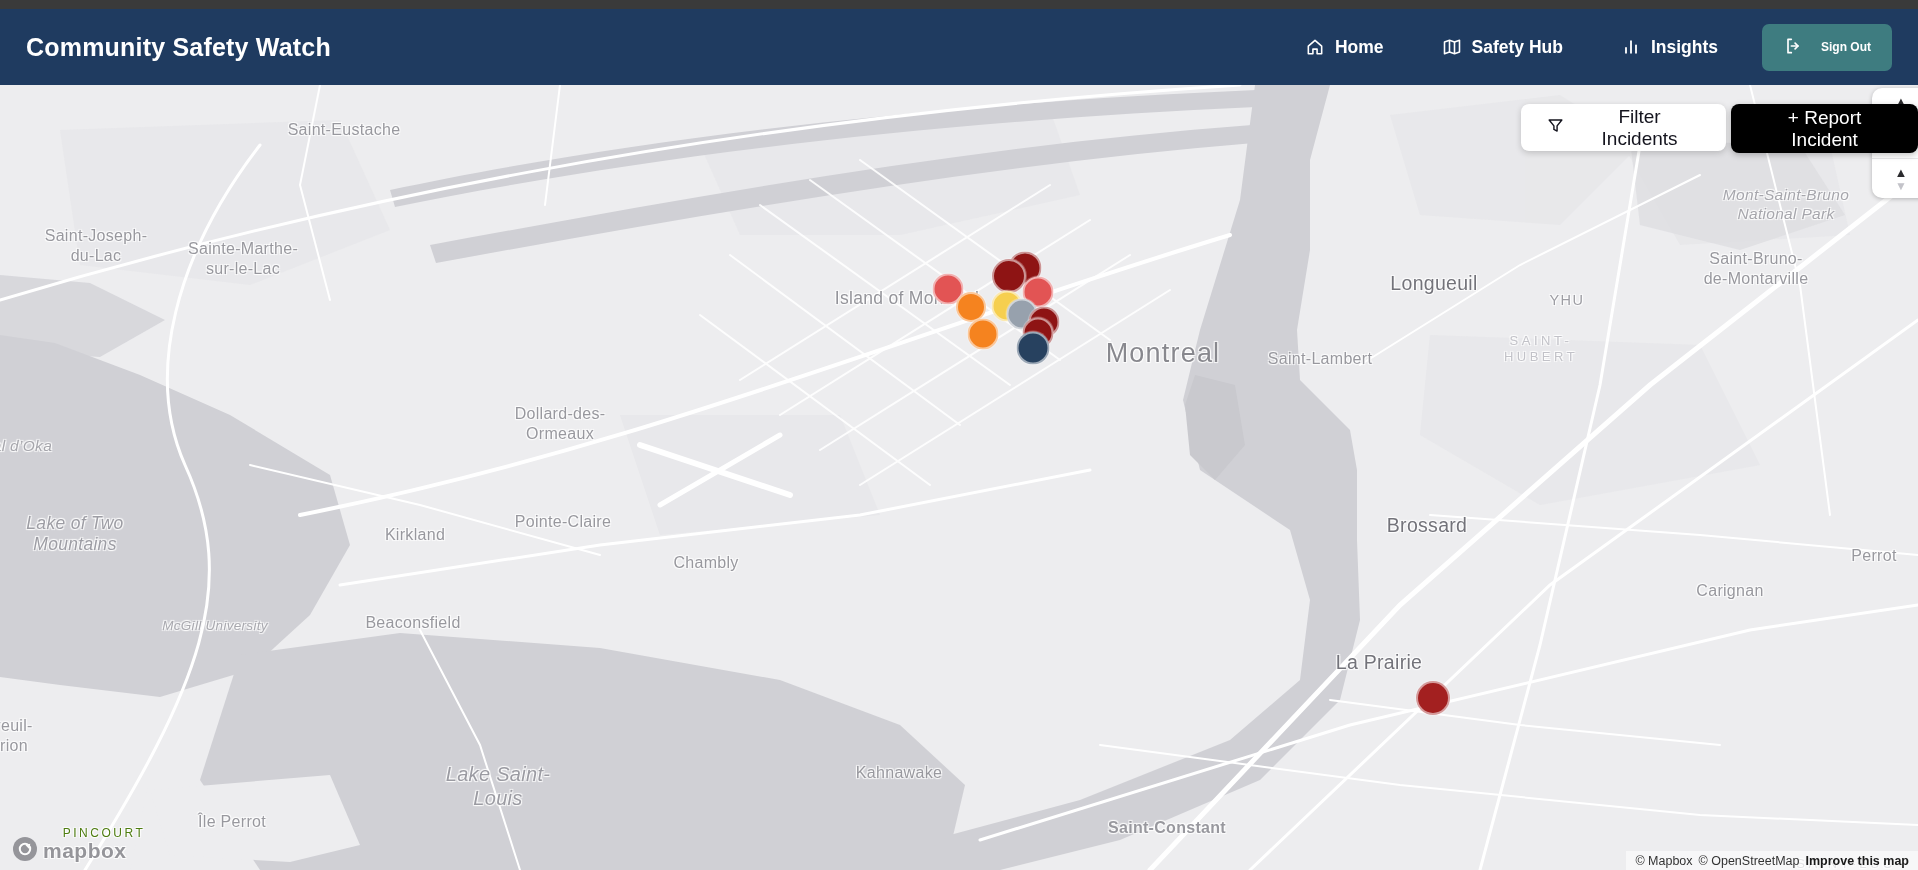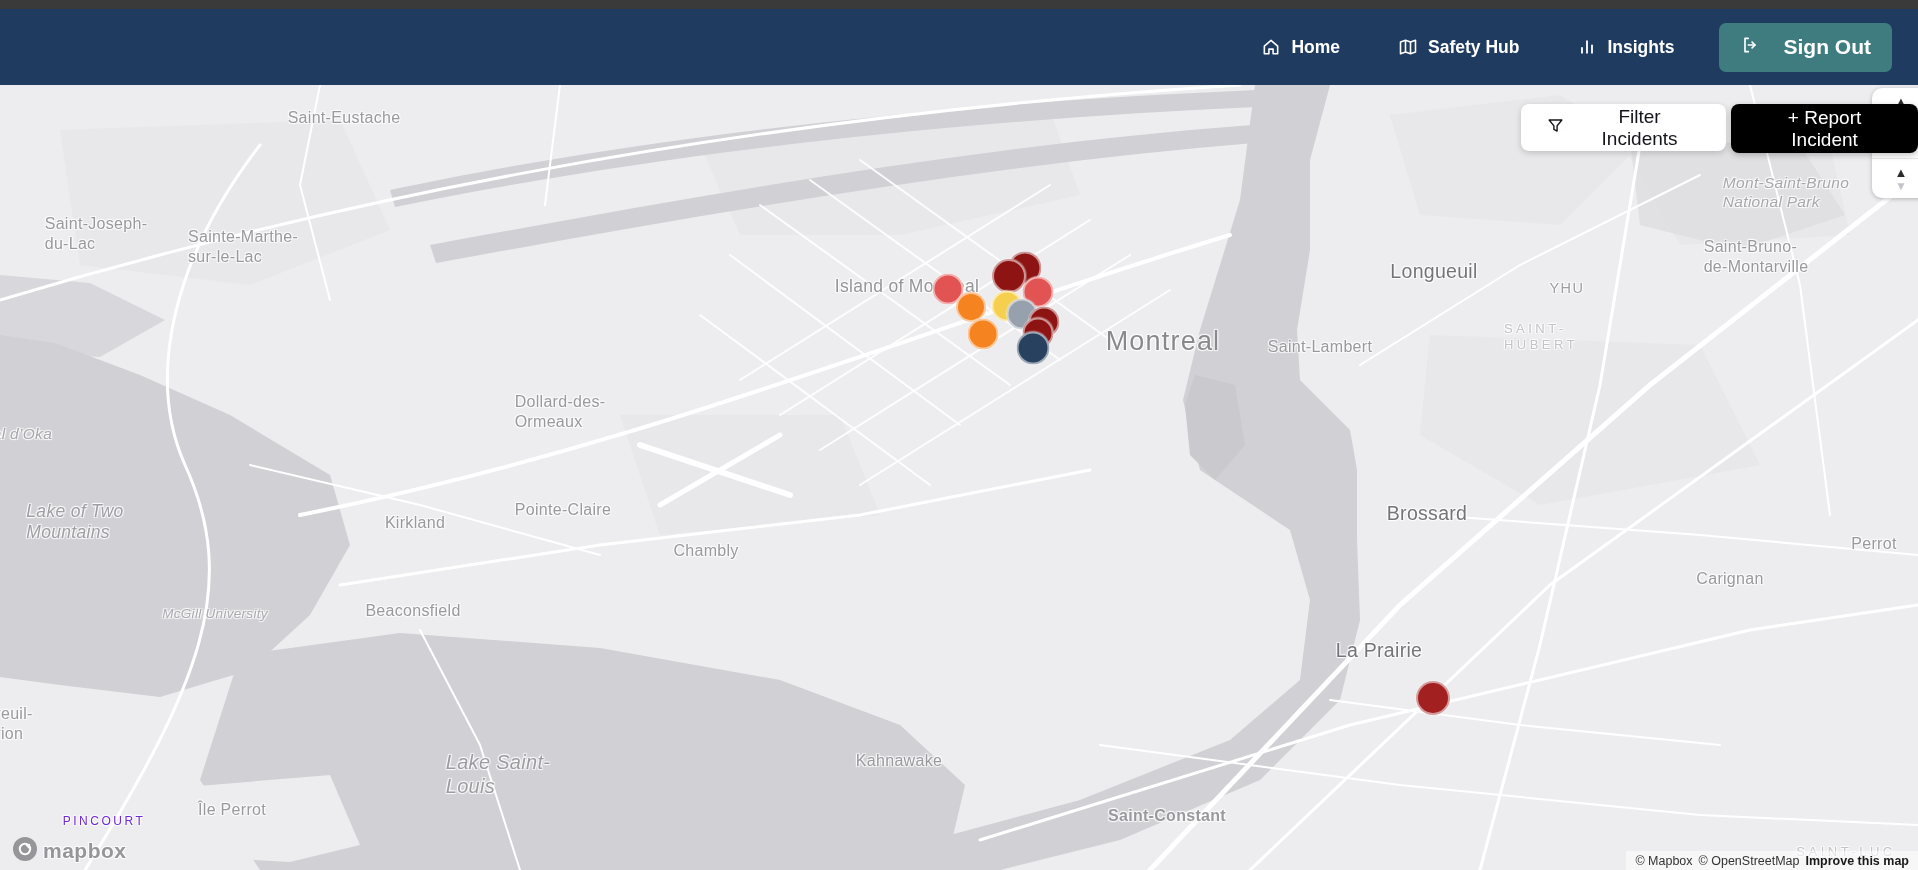--- a/index.html
+++ b/index.html
@@ -8,43 +8,43 @@
   
   .chrome-strip{height:9px;background:#3a3a3a;}
   
   .header{height:76px;background:#1f3b60;display:flex;align-items:center;
           padding:0 26px;box-sizing:border-box;position:relative;z-index:20;}
   .app-title{color:#fff;font-size:25px;font-weight:bold;letter-spacing:.2px;}
   .main-nav{margin-left:auto;display:flex;align-items:center;gap:58px;}
   .nav-item{display:flex;align-items:center;gap:10px;color:#fff;font-size:17.5px;
             font-weight:600;cursor:pointer;}
   .nav-item svg{display:block;}
-  .signout-btn{margin-left:44px;display:flex;align-items:center;gap:24px;
+  .signout-btn{margin-left:44px;display:flex;align-items:center;gap:18px;
                background:#3e7c80;color:#fff;border:none;border-radius:7px;
-               padding:12px 21px;font-size:21px;font-weight:bold;cursor:pointer;
+               padding:12px 21px;font-size:12px;font-weight:bold;cursor:pointer;
                font-family:inherit;}
   
   .map{position:absolute;top:85px;left:0;width:1918px;height:785px;
        background:#ededef;overflow:hidden;}
   .map-art{position:absolute;top:0;left:0;z-index:1;}
   
-  .lbl{position:absolute;transform:translate(-50%,-50%);text-align:left;z-index:2;
+  .lbl{position:absolute;transform:translate(-50%,-50%);text-align:center;z-index:2;
        color:#98989e;font-size:16px;letter-spacing:.3px;line-height:1.22;white-space:nowrap;
        font-family:"Liberation Sans",sans-serif;
        text-shadow:-1px -1px 1px rgba(255,255,255,.85),1px -1px 1px rgba(255,255,255,.85),
-                   -1px 1px 1px rgba(255,255,255,.85),1px 1px 1px rgba(255,255,255,.85);}
+                   -1px 1px 1px rgba(255,255,255,.85),1px 1px 1px rgba(255,255,255,.85);margin-top:12px;}
   .lbl.metro{font-size:27px;color:#88888e;letter-spacing:1.2px;}
   .lbl.area{font-size:17.5px;color:#94949a;}
   .lbl.city-md{font-size:19.5px;color:#73737a;font-weight:500;}
   .lbl.water{font-style:italic;color:#9d9da4;font-size:17.5px;font-weight:500;}
   .lbl.water-lg{font-style:italic;color:#9b9ba2;font-size:20px;font-weight:500;}
   .lbl.nature{font-style:italic;color:#a6a6ac;font-size:15.5px;}
   .lbl.poi{font-style:italic;color:#a9a9af;font-size:13.5px;}
   .lbl.district{font-size:13px;letter-spacing:3.5px;color:#c2c2c8;}
-  .lbl.district-sm{font-size:12px;letter-spacing:2.5px;color:#6d28d9;}
+  .lbl.district-sm{font-size:12px;letter-spacing:2.5px;color:#4d7c0f;}
   .lbl.airport{font-size:14.5px;color:#9d9da3;letter-spacing:1.5px;}
   
   .marker{position:absolute;transform:translate(-50%,-50%);border-radius:50%;
           border:2px solid rgba(255,255,255,.55);box-shadow:0 0 0 1px rgba(255,255,255,.25);
           z-index:3;cursor:pointer;}
   
   .map-toolbar{position:absolute;top:19px;left:1521px;display:flex;align-items:flex-start;
                gap:5px;z-index:6;}
   .filter-btn{display:flex;align-items:center;gap:13px;background:#fff;color:#14141e;
               border:none;border-radius:8px;height:47px;padding:0 25px;font-size:19px;
@@ -75,20 +75,21 @@
       text-shadow:-1px -1px 0 rgba(255,255,255,.9),1px -1px 0 rgba(255,255,255,.9),
                   -1px 1px 0 rgba(255,255,255,.9),1px 1px 0 rgba(255,255,255,.9);}
 </style>
 </head>
 <body>
 
 <div class="app">
   <div class="chrome-strip"></div>
 
   <div class="header">
+    <div class="app-title">Community Safety Watch</div>
     <div class="main-nav">
         <div class="nav-item">
           <span>
             <svg width="20" height="20" viewBox="0 0 24 24" fill="none" stroke="currentColor" stroke-width="1.9" stroke-linecap="round" stroke-linejoin="round">
               <path d="M4 11 L12 4 L20 11 V20 H14.5 V14.5 H9.5 V20 H4 Z"></path>
             </svg>
           </span>
           <span>Home</span>
         </div>
         <div class="nav-item">

